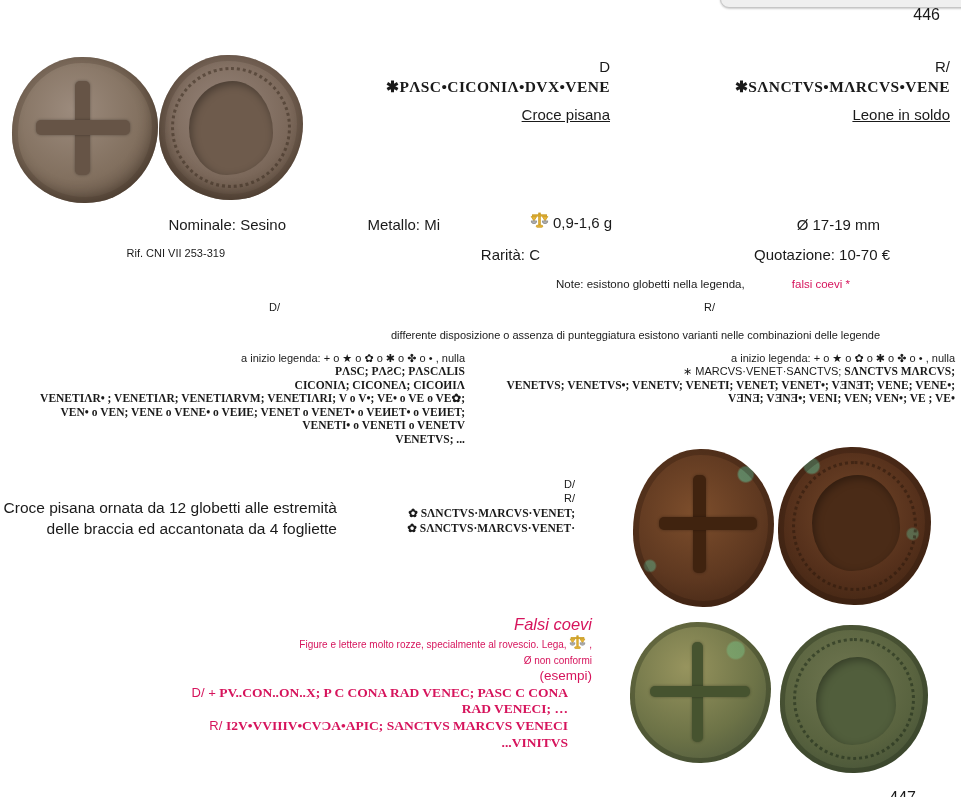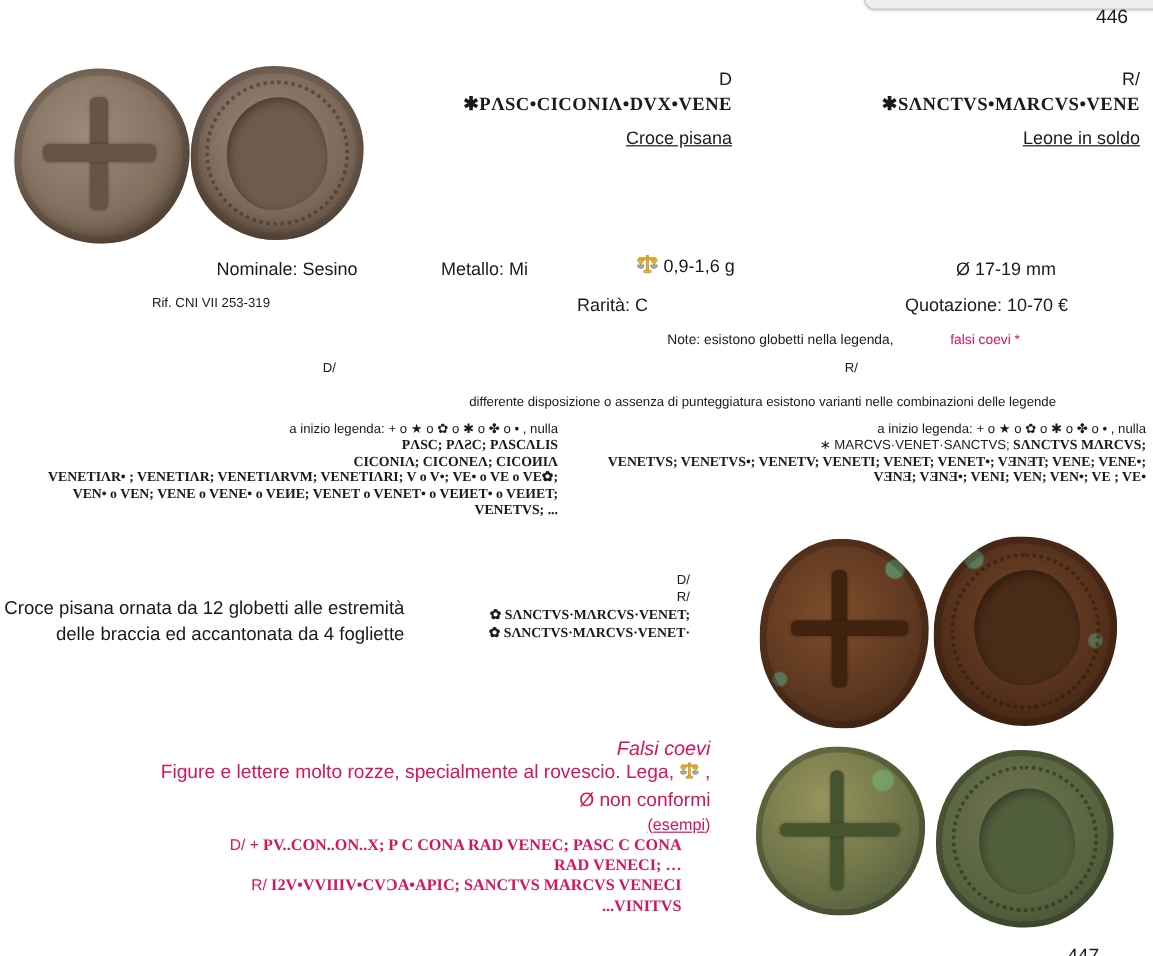--- a/index.html
+++ b/index.html
@@ -67,21 +67,21 @@
 
   
   #col-d{left:320px;top:58px;width:290px;}
   #col-r{left:650px;top:58px;width:300px;}
   .col-label{font-size:15px;}
   .col-legend{font-size:15.5px;letter-spacing:.4px;margin-top:3px;}
   .col-desc{font-size:15px;margin-top:10px;text-decoration:underline;}
 
   
   .spec{font-size:15px;}
-  #nominale{left:16px;top:216px;width:250px;padding-left:32px;}
+  #nominale{left:4px;top:216px;width:250px;padding-left:32px;}
   #metallo{left:280px;top:216px;width:160px;}
   #peso{left:530px;top:211px;display:flex;align-items:center;gap:4px;text-align:right;}
   #diametro{left:720px;top:216px;width:160px;}
   #rif{left:25px;top:247px;width:200px;font-size:11px;}
   #rarita{left:380px;top:246px;width:160px;}
   #quotazione{left:690px;top:246px;width:200px;}
 
   #note-line{left:230px;top:278px;width:620px;font-size:11.5px;}
   #dr-d{left:240px;top:301px;width:40px;font-size:11px;}
   #dr-r{left:675px;top:301px;width:40px;font-size:11px;}
@@ -92,22 +92,22 @@
   #var-obv{left:10px;top:352px;width:455px;}
   #var-rev{left:470px;top:352px;width:485px;}
 
   #description{left:2px;top:497px;width:335px;font-size:15.5px;line-height:1.38;}
 
   #center-list{left:355px;top:477px;width:220px;font-size:11px;line-height:1.3;}
   #center-list .serif{font-size:11.5px;}
 
   #falsi{left:0;top:615px;width:548px;}
   #falsi-title{font-size:16.5px;font-style:italic;font-family:"Liberation Sans",sans-serif;}
-  .falsi-line{font-size:16px;line-height:1.3;}
-  .falsi-esempi{font-size:13.5px;text-decoration:underline;}
+  .falsi-line{font-size:10px;line-height:1.3;}
+  .falsi-esempi{font-size:13.5px;}
   .falsi-legend{font-size:13.5px;line-height:1.25;width:500px;margin:0 auto;}
   .falsi-legend .sans{font-size:13px;}
 
   .scale-svg{display:inline-block;vertical-align:-3px;}
 </style>
 </head>
 <body>
 
 <div id="page">
 
@@ -165,20 +165,21 @@
   <div id="dr-d" class="abs ctr">D/</div>
   <div id="dr-r" class="abs ctr">R/</div>
   <div id="combo-note" class="abs ctr">differente disposizione o assenza di punteggiatura esistono varianti nelle combinazioni delle legende</div>
 
   <div id="var-obv" class="abs ctr variant-block">
     <div class="sans">a inizio legenda: + o ★ o ✿ o ✱ o ✤ o • , nulla</div>
     <div class="serif">PΛSC; PΛƧC; PΛSCΛLIS</div>
     <div class="serif">CICONIΛ; CICONEΛ; CICOИIΛ</div>
     <div class="serif">VENETIΛR• ; VENETIΛR; VENETIΛRVM; VENETIΛRI; V o V•; VE• o VE o VE✿;</div>
     <div class="serif">VEN• o VEN;  VENE o VENE• o VEИE; VENET o VENET• o VEИET• o VEИET;</div>
+    <div class="serif">VENETI• o VENETI o VENETV</div>
     <div class="serif">VENETVS; ...</div>
   </div>
 
   <div id="var-rev" class="abs ctr variant-block">
     <div class="sans">a inizio legenda: + o ★ o ✿ o ✱ o ✤ o • , nulla</div>
     <div><span class="sans">∗ MARCVS·VENET·SANCTVS;</span><span class="serif"> SΛNCTVS MΛRCVS;</span></div>
     <div class="serif">VENETVS; VENETVS•; VENETV; VENETI; VENET; VENET•; VƎNƎT; VENE; VENE•;</div>
     <div class="serif">VƎNƎ; VƎNƎ•; VENI; VEN; VEN•; VE ; VE•</div>
   </div>
 

